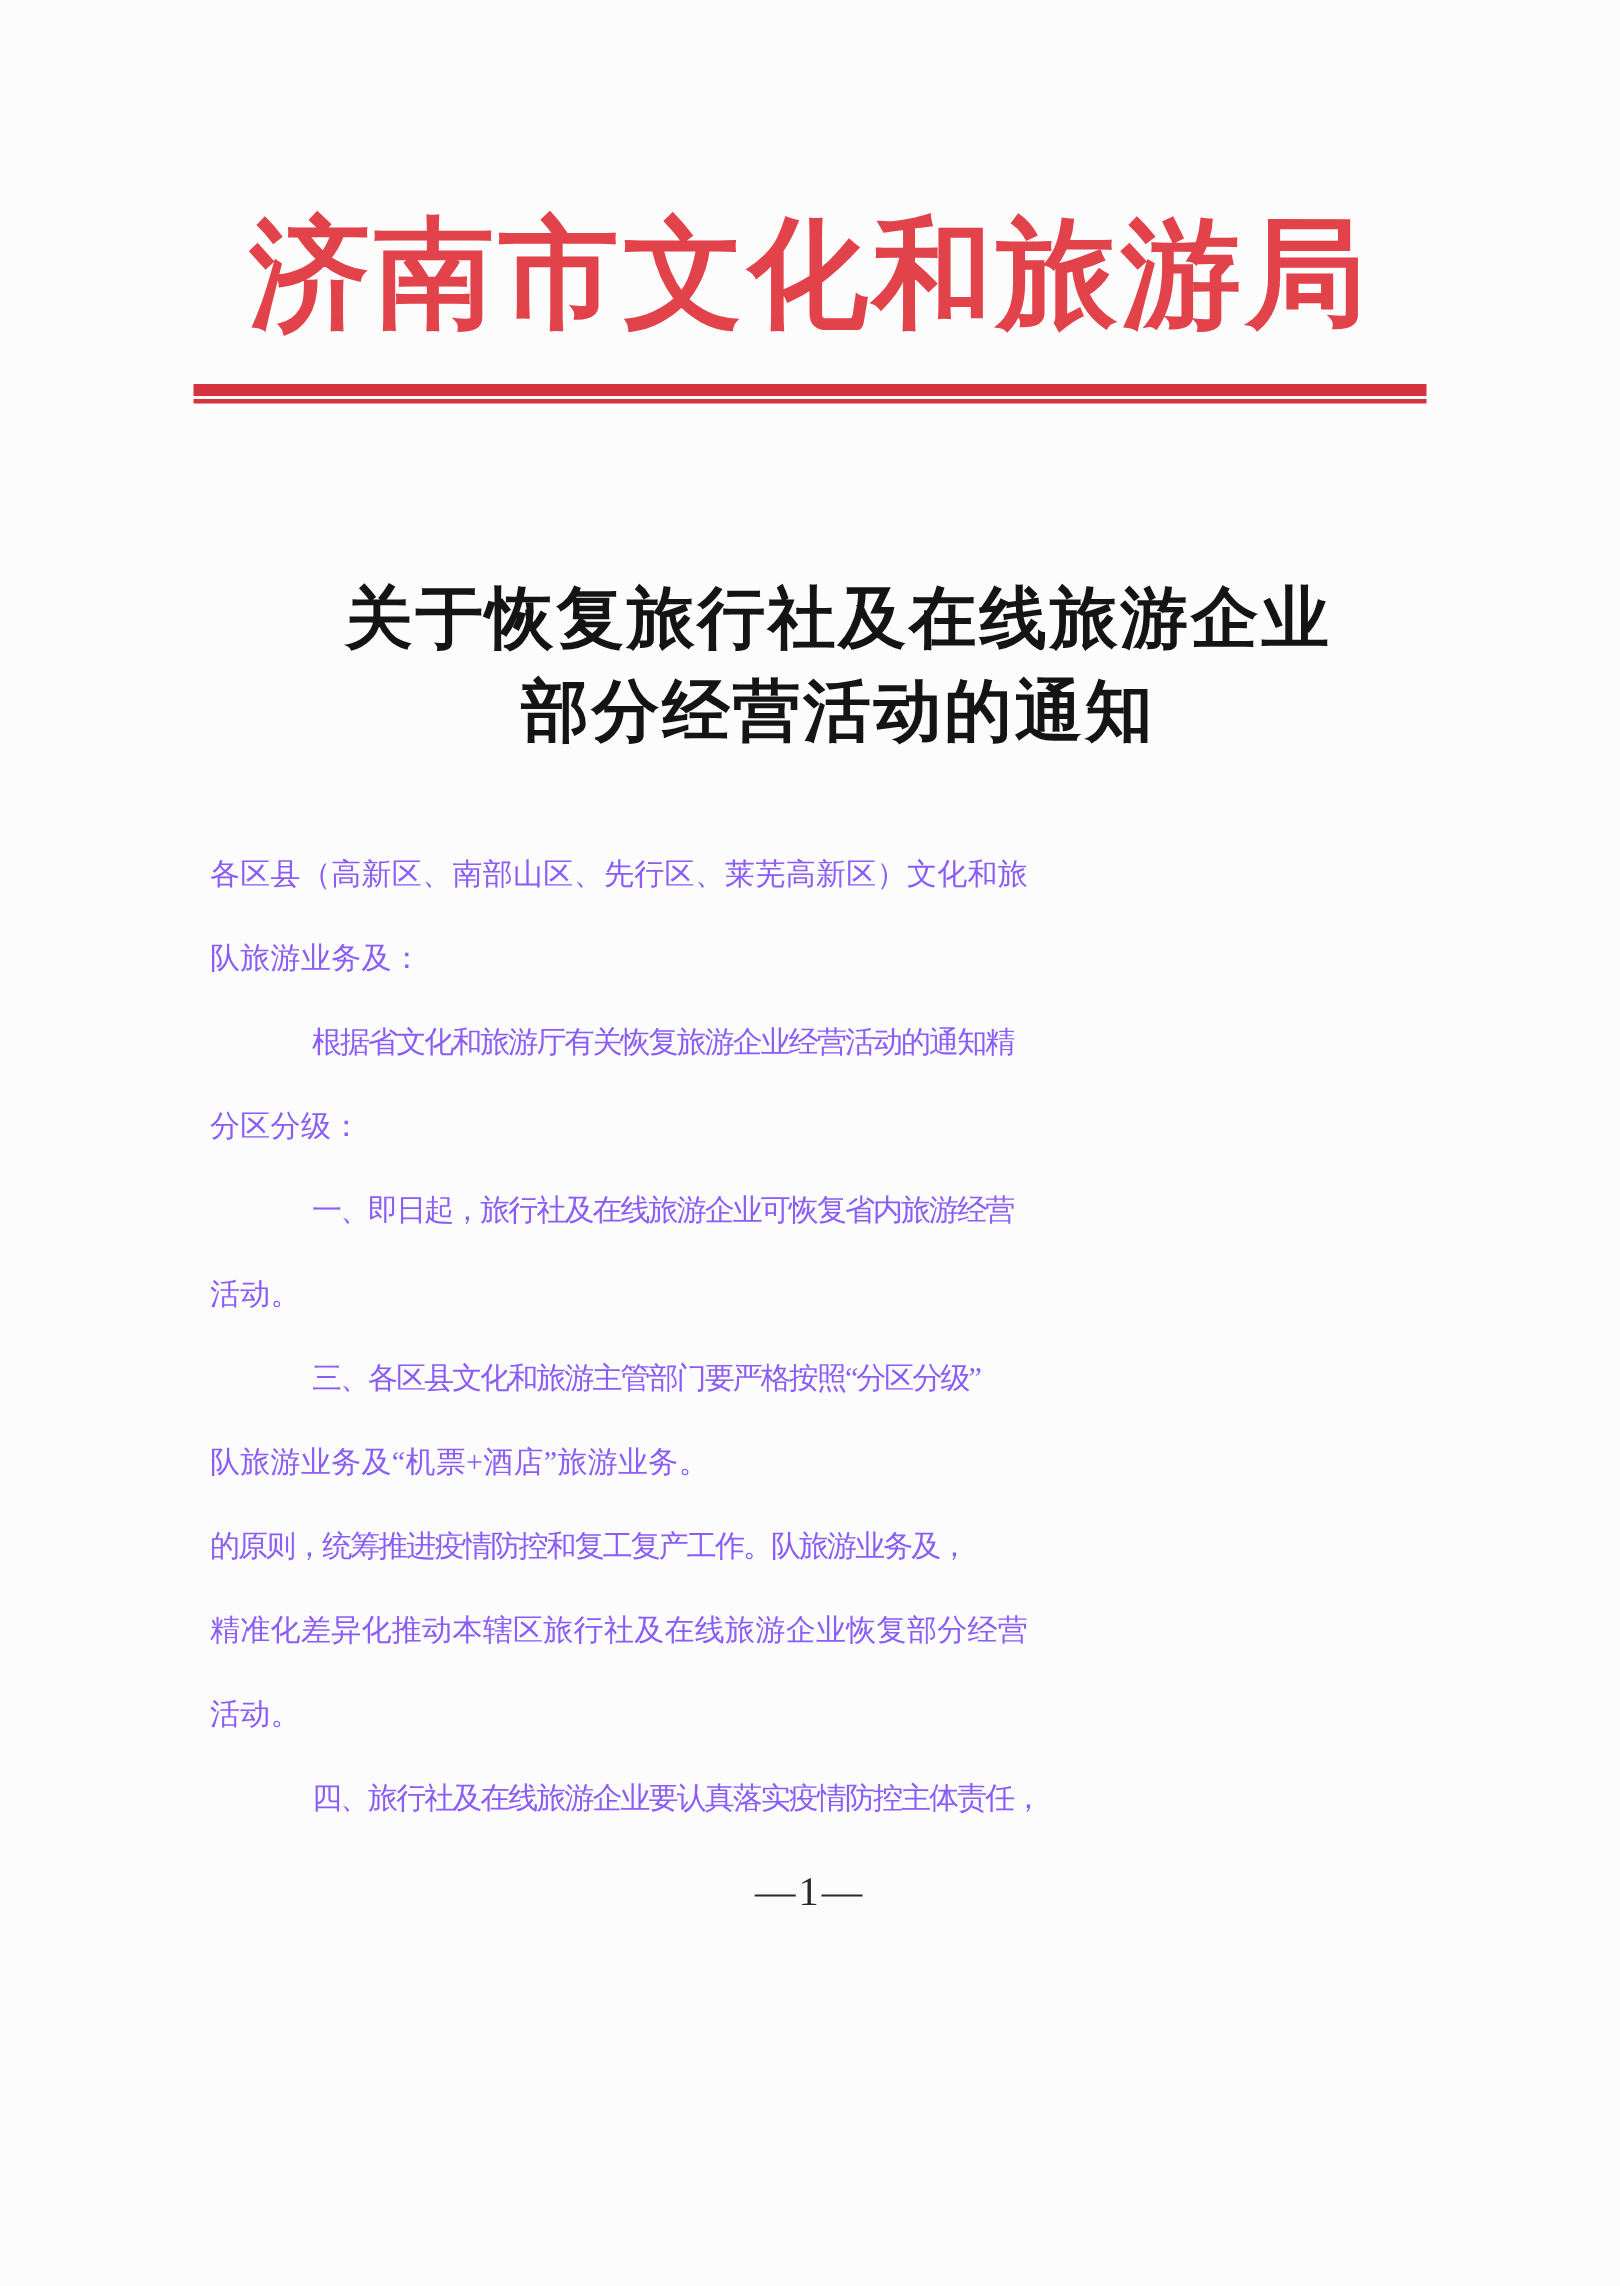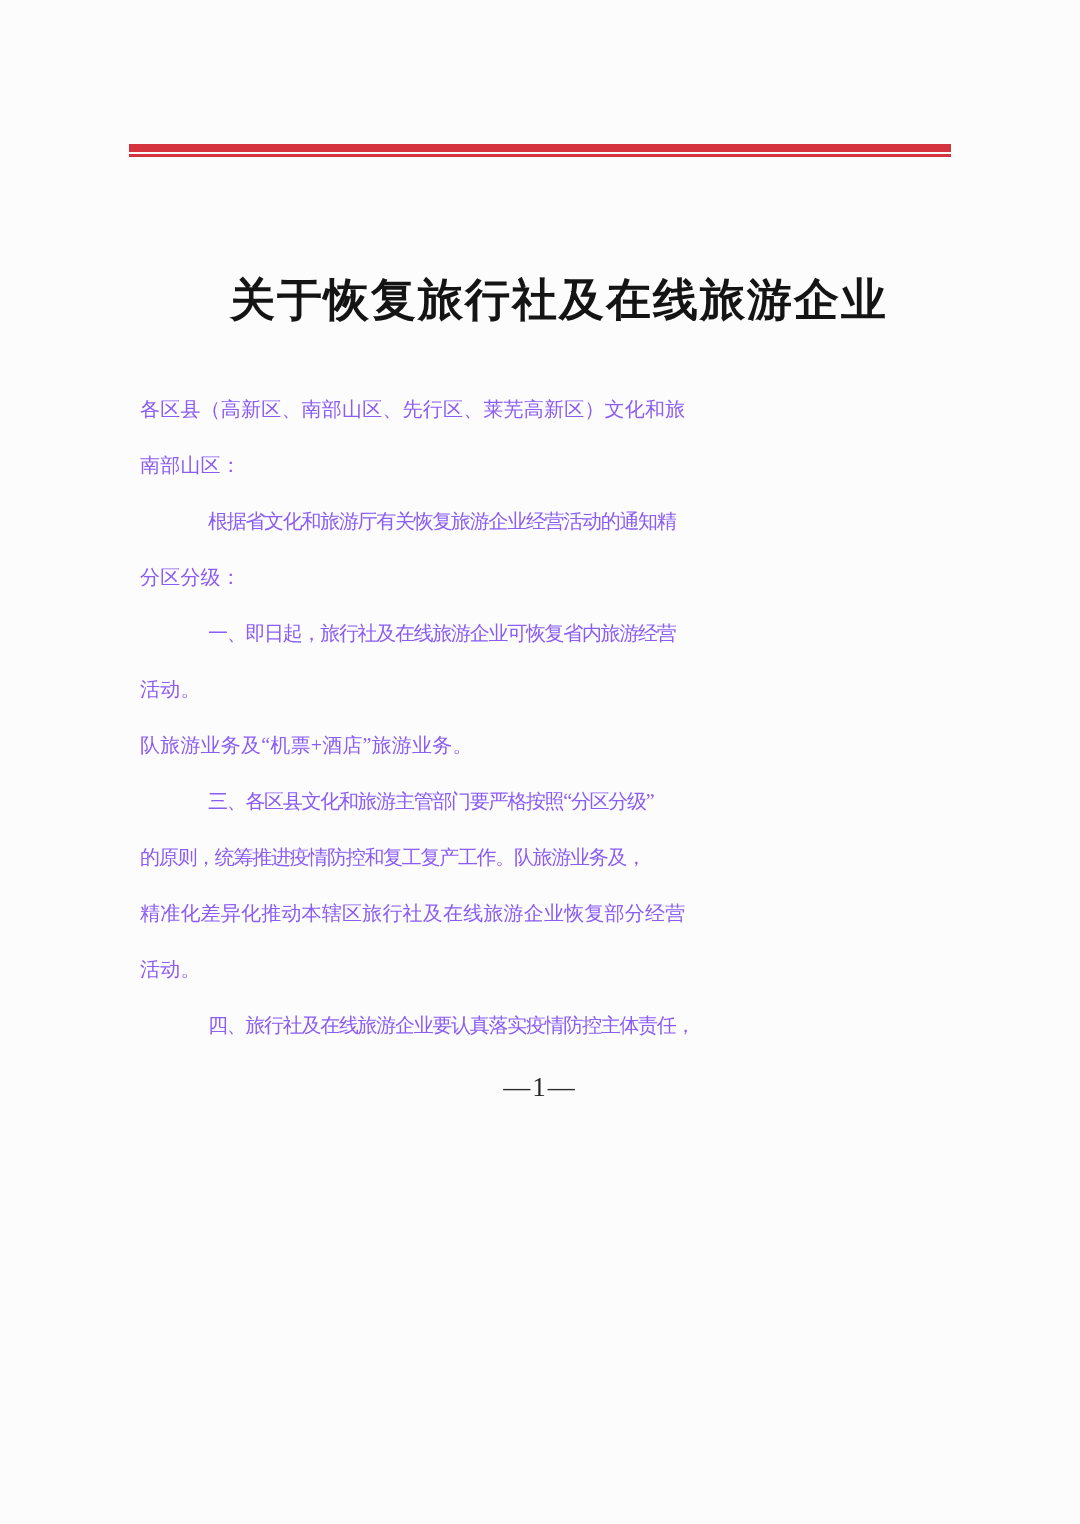--- a/index.html
+++ b/index.html
@@ -74,36 +74,38 @@
     color: #2a2a2a;
     letter-spacing: 2px;
   }
 </style>
 </head>
 <body>
 
 <div class="page">
 
   <div class="header">
+    <div class="agency">济南市文化和旅游局</div>
     <div class="red-rule"></div>
   </div>
 
   <div class="doc-title">
     <div>关于恢复旅行社及在线旅游企业</div>
+    <div>部分经营活动的通知</div>
   </div>
 
   <div class="doc-body">
       <div class="doc-line">各区县（高新区、南部山区、先行区、莱芜高新区）文化和旅</div>
-      <div class="doc-line">南部山区：</div>
+      <div class="doc-line">队旅游业务及：</div>
       <div class="doc-line indent tight">根据省文化和旅游厅有关恢复旅游企业经营活动的通知精</div>
       <div class="doc-line">分区分级：</div>
       <div class="doc-line indent tight">一、即日起，旅行社及在线旅游企业可恢复省内旅游经营</div>
       <div class="doc-line">活动。</div>
+      <div class="doc-line indent tight">三、各区县文化和旅游主管部门要严格按照“分区分级”</div>
       <div class="doc-line">队旅游业务及“机票+酒店”旅游业务。</div>
-      <div class="doc-line indent tight">三、各区县文化和旅游主管部门要严格按照“分区分级”</div>
       <div class="doc-line tight">的原则，统筹推进疫情防控和复工复产工作。队旅游业务及，</div>
       <div class="doc-line">精准化差异化推动本辖区旅行社及在线旅游企业恢复部分经营</div>
       <div class="doc-line">活动。</div>
       <div class="doc-line indent tight">四、旅行社及在线旅游企业要认真落实疫情防控主体责任，</div>
     </div>
 
   <div class="page-number">—1—</div>
 
 </div>
 

